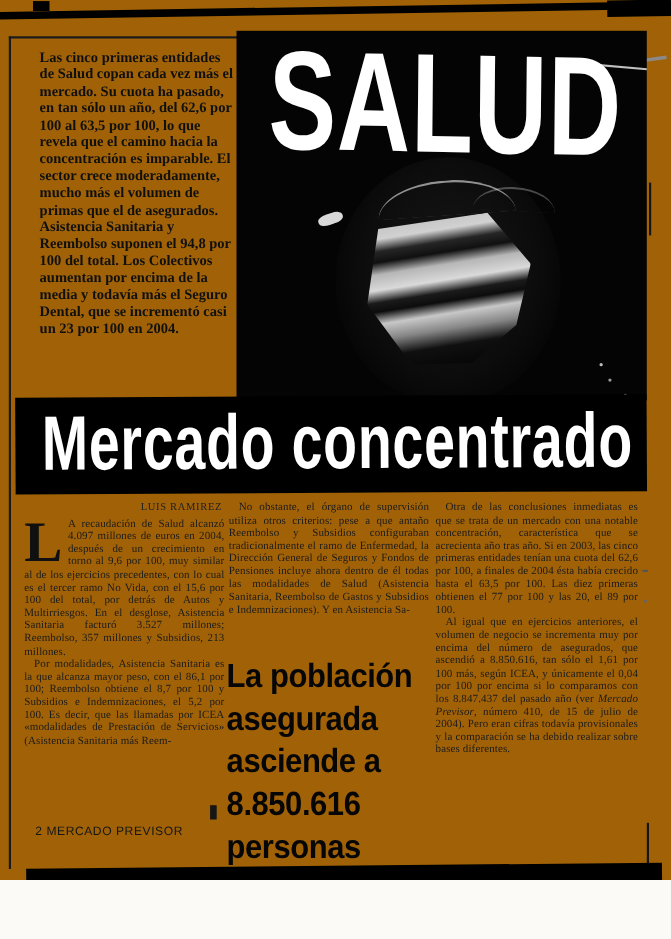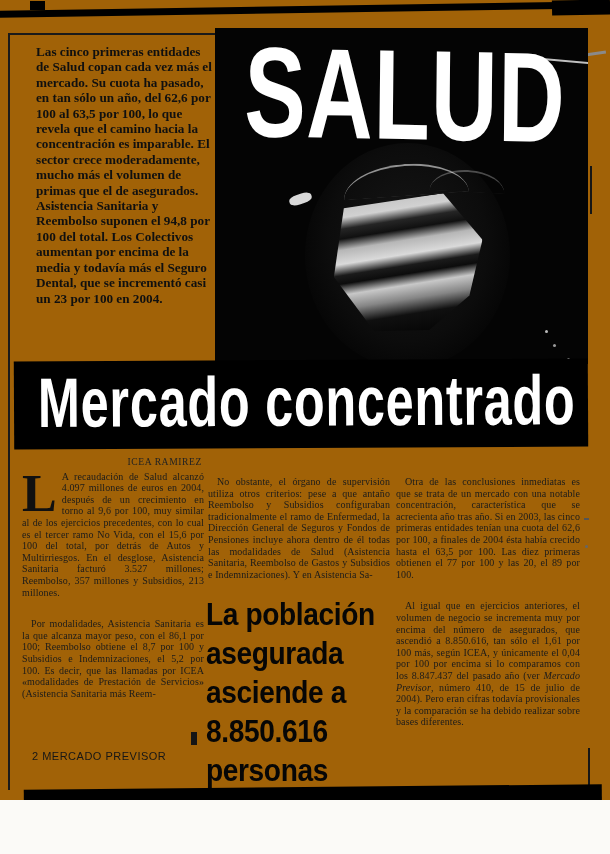--- a/index.html
+++ b/index.html
@@ -53,21 +53,21 @@
   
   .lede{left:36px;top:44px;width:178px;font-weight:700;font-size:13.2px;line-height:15.4px;
         font-family:"Liberation Serif",serif;color:#101010;}
 
   
   .col{font-size:10px;line-height:11.6px;letter-spacing:0.1px;text-align:justify;color:#1b1b1b;}
   .col1{left:22px;top:456px;width:182px;}
   .col2{left:208px;top:456px;width:182px;}
   .col3{left:396px;top:456px;width:184px;}
   .col p{margin:0;}
-  .col p.ind{text-indent:9px;margin-top:20px;}
+  .col p.ind{text-indent:9px;}
   .byline{text-align:right;font-size:9.6px;letter-spacing:0.6px;margin:0 2px 3px 0;color:#222;}
   .dropcap{float:left;font-family:"Liberation Serif",serif;font-weight:700;
            font-size:52px;line-height:41px;padding:2px 5px 0 0;color:#101010;}
   .it{font-style:italic;}
 
   
   .pullquote{left:206px;top:596px;width:188px;color:#060606;
         font-family:"Liberation Sans",sans-serif;font-weight:700;font-size:29px;line-height:37px;
         letter-spacing:-0.4px;transform:scale(0.97,1.05);transform-origin:left top;}
 
@@ -103,21 +103,21 @@
     <div class="ear-speck"></div>
     <div class="scratch"></div>
     <div class="specks"></div>
   </div>
 
   <div class="abs band">
     <div class="band-text">Mercado concentrado</div>
   </div>
 
   <div class="abs col col1">
-    <div class="byline">ICEA RAMIREZ</div>
+    <div class="byline">LUIS RAMIREZ</div>
     <p><span class="dropcap">L</span><span>A recaudación de Salud alcanzó 4.097 millones de euros en 2004, después de un crecimiento en torno al 9,6 por 100, muy similar al de los ejercicios precedentes, con lo cual es el tercer ramo No Vida, con el 15,6 por 100 del total, por detrás de Autos y Multirriesgos. En el desglose, Asistencia Sanitaria facturó 3.527 millones; Reembolso, 357 millones y Subsidios, 213 millones.</span></p>
     <p class="ind">Por modalidades, Asistencia Sanitaria es la que alcanza mayor peso, con el 86,1 por 100; Reembolso obtiene el 8,7 por 100 y Subsidios e Indemnizaciones, el 5,2 por 100. Es decir, que las llamadas por ICEA «modalidades de Prestación de Servicios» (Asistencia Sanitaria más Reem-</p>
   </div>
 
   <div class="abs col col2">
     <p class="ind">No obstante, el órgano de supervisión utiliza otros criterios: pese a que antaño Reembolso y Subsidios configuraban tradicionalmente el ramo de Enfermedad, la Dirección General de Seguros y Fondos de Pensiones incluye ahora dentro de él todas las modalidades de Salud (Asistencia Sanitaria, Reembolso de Gastos y Subsidios e Indemnizaciones). Y en Asistencia Sa-</p>
   </div>
 
   <div class="abs pullquote">La población asegurada asciende a 8.850.616 personas</div>
 

